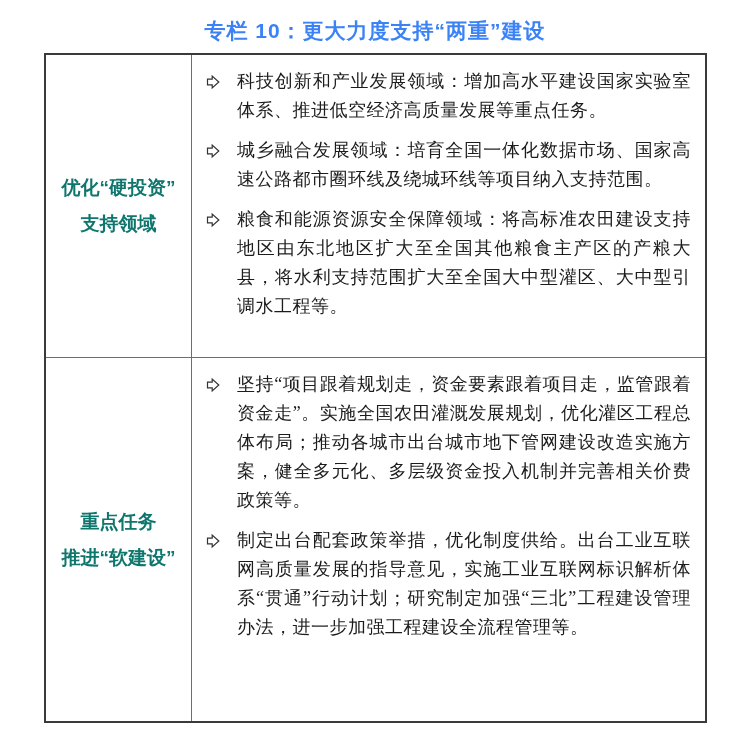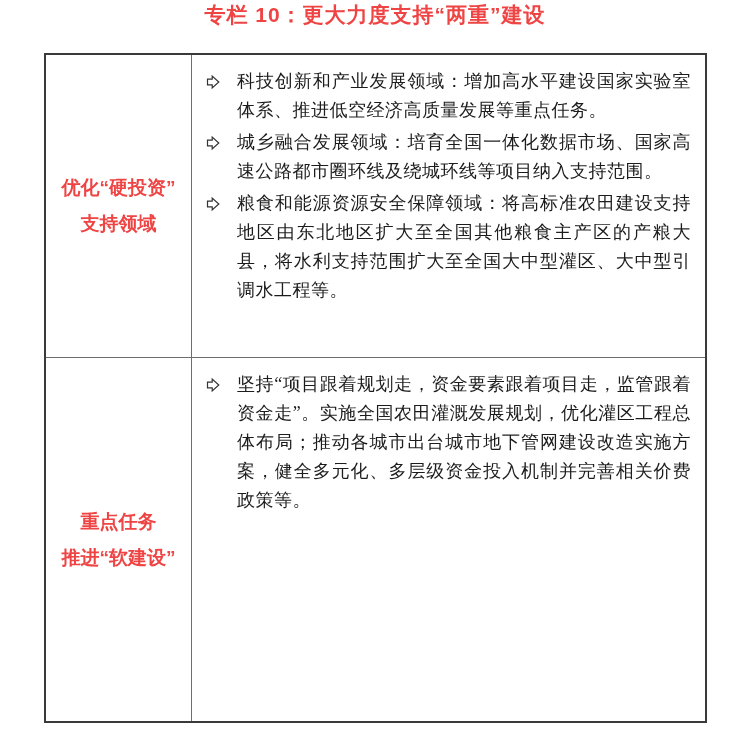--- a/index.html
+++ b/index.html
@@ -7,27 +7,27 @@
   .page {
     position: relative;
     width: 750px;
     height: 743px;
     background: #ffffff;
     font-family: "Liberation Serif", serif;
     color: #1c1c1c;
     overflow: hidden;
   }
   .doc-title {
-    margin-top: 1px;
+    margin-top: 17px;
     text-align: center;
     font-family: "Liberation Sans", sans-serif;
     font-weight: 700;
     font-size: 21px;
     letter-spacing: 1px;
-    color: #ef4444;
+    color: #3b82f6;
   }
   .box-table {
     position: absolute;
     left: 44px;
     top: 53px;
     width: 663px;
     height: 670px;
     border: 2px solid #3a3a3a;
     display: grid;
     grid-template-columns: 146px 1fr;
@@ -37,30 +37,30 @@
   .label-cell {
     border-right: 1px solid #6e6e6e;
     display: flex;
     flex-direction: column;
     justify-content: center;
     align-items: center;
     font-family: "Liberation Sans", sans-serif;
     font-weight: 700;
     font-size: 19px;
     line-height: 36px;
-    color: #ef4444;
+    color: #0f766e;
     text-align: center;
     padding: 0 4px;
   }
   .row1 { border-bottom: 1px solid #6e6e6e; }
   .content-cell {
     padding: 12px 14px 8px 13px;
     display: flex;
     flex-direction: column;
-    gap: 3px;
+    gap: 11px;
     overflow: hidden;
   }
   .bullet-item { display: flex; align-items: flex-start; }
   .bullet-glyph {
     flex: 0 0 auto;
     width: 14px;
     height: 16px;
     margin: 7px 17px 0 1px;
   }
   .bullet-glyph svg { display: block; }
@@ -121,16 +121,24 @@
 
     <div class="content-cell">
       <div class="bullet-item">
         <span class="bullet-glyph">
           <svg width="14" height="16" viewBox="0 0 14 16">
               <path d="M1.5 5.2 H6.2 V2 L12.8 8 L6.2 14 V10.8 H1.5 Z" fill="#ffffff" stroke="#333333" stroke-width="1.2" stroke-linejoin="miter"></path>
             </svg>
         </span>
         <p>坚持“项目跟着规划走，资金要素跟着项目走，监管跟着资金走”。实施全国农田灌溉发展规划，优化灌区工程总体布局；推动各城市出台城市地下管网建设改造实施方案，健全多元化、多层级资金投入机制并完善相关价费政策等。</p>
       </div>
+      <div class="bullet-item">
+        <span class="bullet-glyph">
+          <svg width="14" height="16" viewBox="0 0 14 16">
+              <path d="M1.5 5.2 H6.2 V2 L12.8 8 L6.2 14 V10.8 H1.5 Z" fill="#ffffff" stroke="#333333" stroke-width="1.2" stroke-linejoin="miter"></path>
+            </svg>
+        </span>
+        <p>制定出台配套政策举措，优化制度供给。出台工业互联网高质量发展的指导意见，实施工业互联网标识解析体系“贯通”行动计划；研究制定加强“三北”工程建设管理办法，进一步加强工程建设全流程管理等。</p>
+      </div>
     </div>
 
   </div>
 </div>
 
 </body></html>

